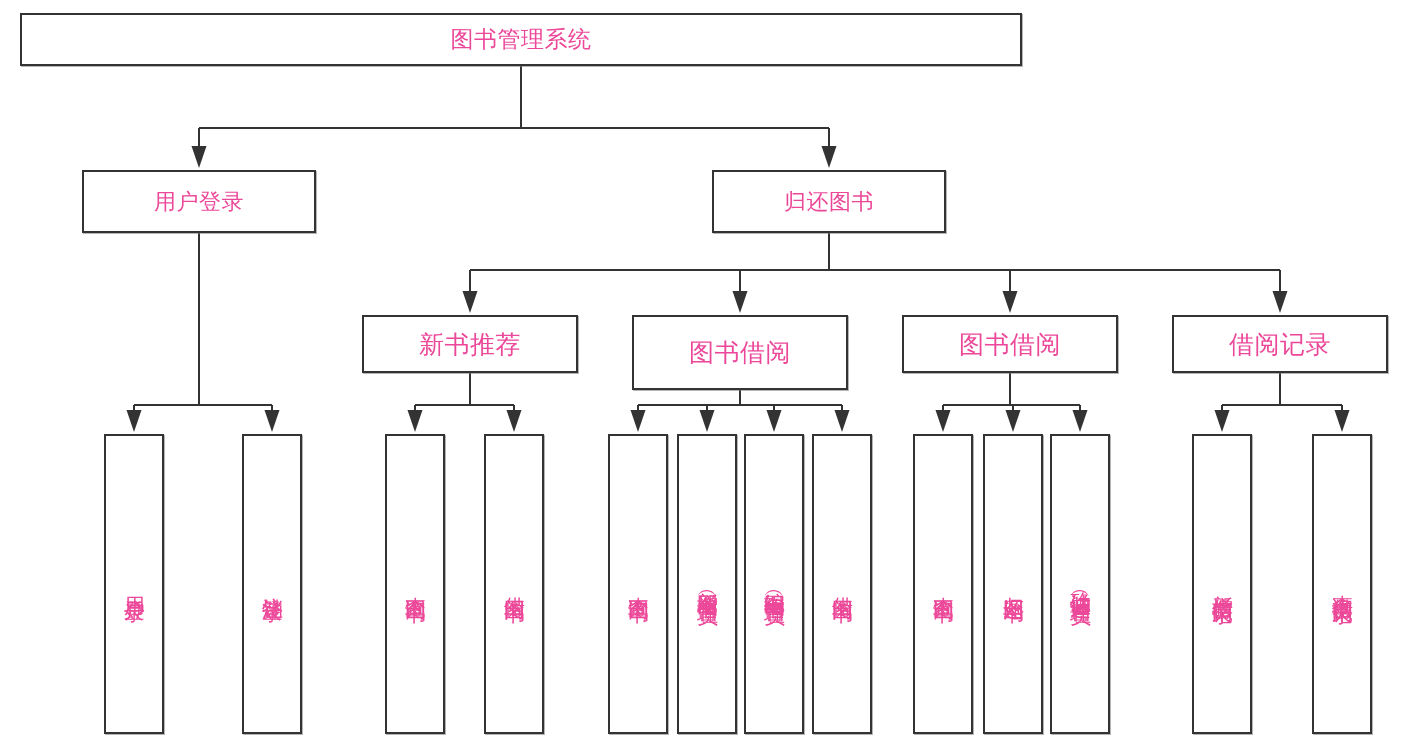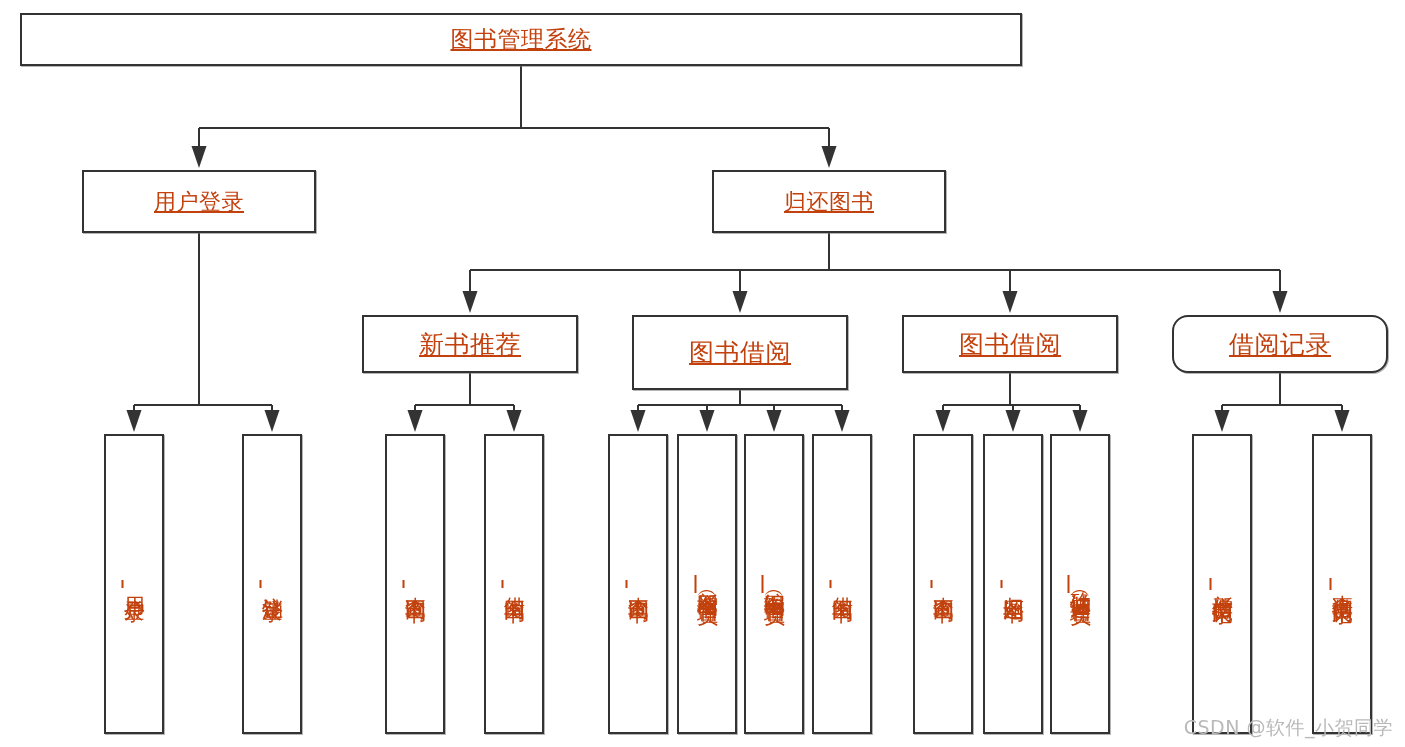--- a/index.html
+++ b/index.html
@@ -30,27 +30,26 @@
     box-sizing: border-box;
     background: #ffffff;
     border: 2px solid #333333;
     box-shadow: 1px 1px 0 0 rgba(120,120,120,0.55);
     display: flex;
     align-items: center;
     justify-content: center;
     overflow: hidden;
   }
   .node-label {
-    color: #c2410c;
+    color: #ec4899;
     font-family: "DejaVu Sans", "Liberation Sans", sans-serif;
     text-align: right;
     line-height: 1.08;
     letter-spacing: 0.5px;
     white-space: nowrap;
-    text-decoration: underline;
   }
   .level-root .node-label {
     font-size: 23px;
   }
   .level-1 .node-label {
     font-size: 22px;
   }
   .level-2 .node-label {
     font-size: 25px;
   }
@@ -146,21 +145,21 @@
       </div>
       <div class="node-box level-2" style="left: 362px; top: 315px; width: 216px; height: 58px;">
         <div class="node-label">新书推荐</div>
       </div>
       <div class="node-box level-2" style="left: 632px; top: 315px; width: 216px; height: 75px;">
         <div class="node-label">图书借阅</div>
       </div>
       <div class="node-box level-2" style="left: 902px; top: 315px; width: 216px; height: 58px;">
         <div class="node-label">图书借阅</div>
       </div>
-      <div class="node-box level-2" style="left: 1172px; top: 315px; width: 216px; height: 58px; border-radius: 16px;">
+      <div class="node-box level-2" style="left: 1172px; top: 315px; width: 216px; height: 58px;">
         <div class="node-label">借阅记录</div>
       </div>
       <div class="node-box level-3" style="left: 104px; top: 434px; width: 60px; height: 300px;">
         <div class="node-label">用户登录</div>
       </div>
       <div class="node-box level-3" style="left: 242px; top: 434px; width: 60px; height: 300px;">
         <div class="node-label">注销登录</div>
       </div>
       <div class="node-box level-3" style="left: 385px; top: 434px; width: 60px; height: 300px;">
         <div class="node-label">查询图书</div>
@@ -190,14 +189,13 @@
         <div class="node-label">确认归还（管理员）</div>
       </div>
       <div class="node-box level-3" style="left: 1192px; top: 434px; width: 60px; height: 300px;">
         <div class="node-label">新增借阅记录</div>
       </div>
       <div class="node-box level-3" style="left: 1312px; top: 434px; width: 60px; height: 300px;">
         <div class="node-label">查询借阅记录</div>
       </div>
     </div>
 
-  <div id="watermark">CSDN @软件_小贺同学</div>
 </div>
 
 </body></html>

